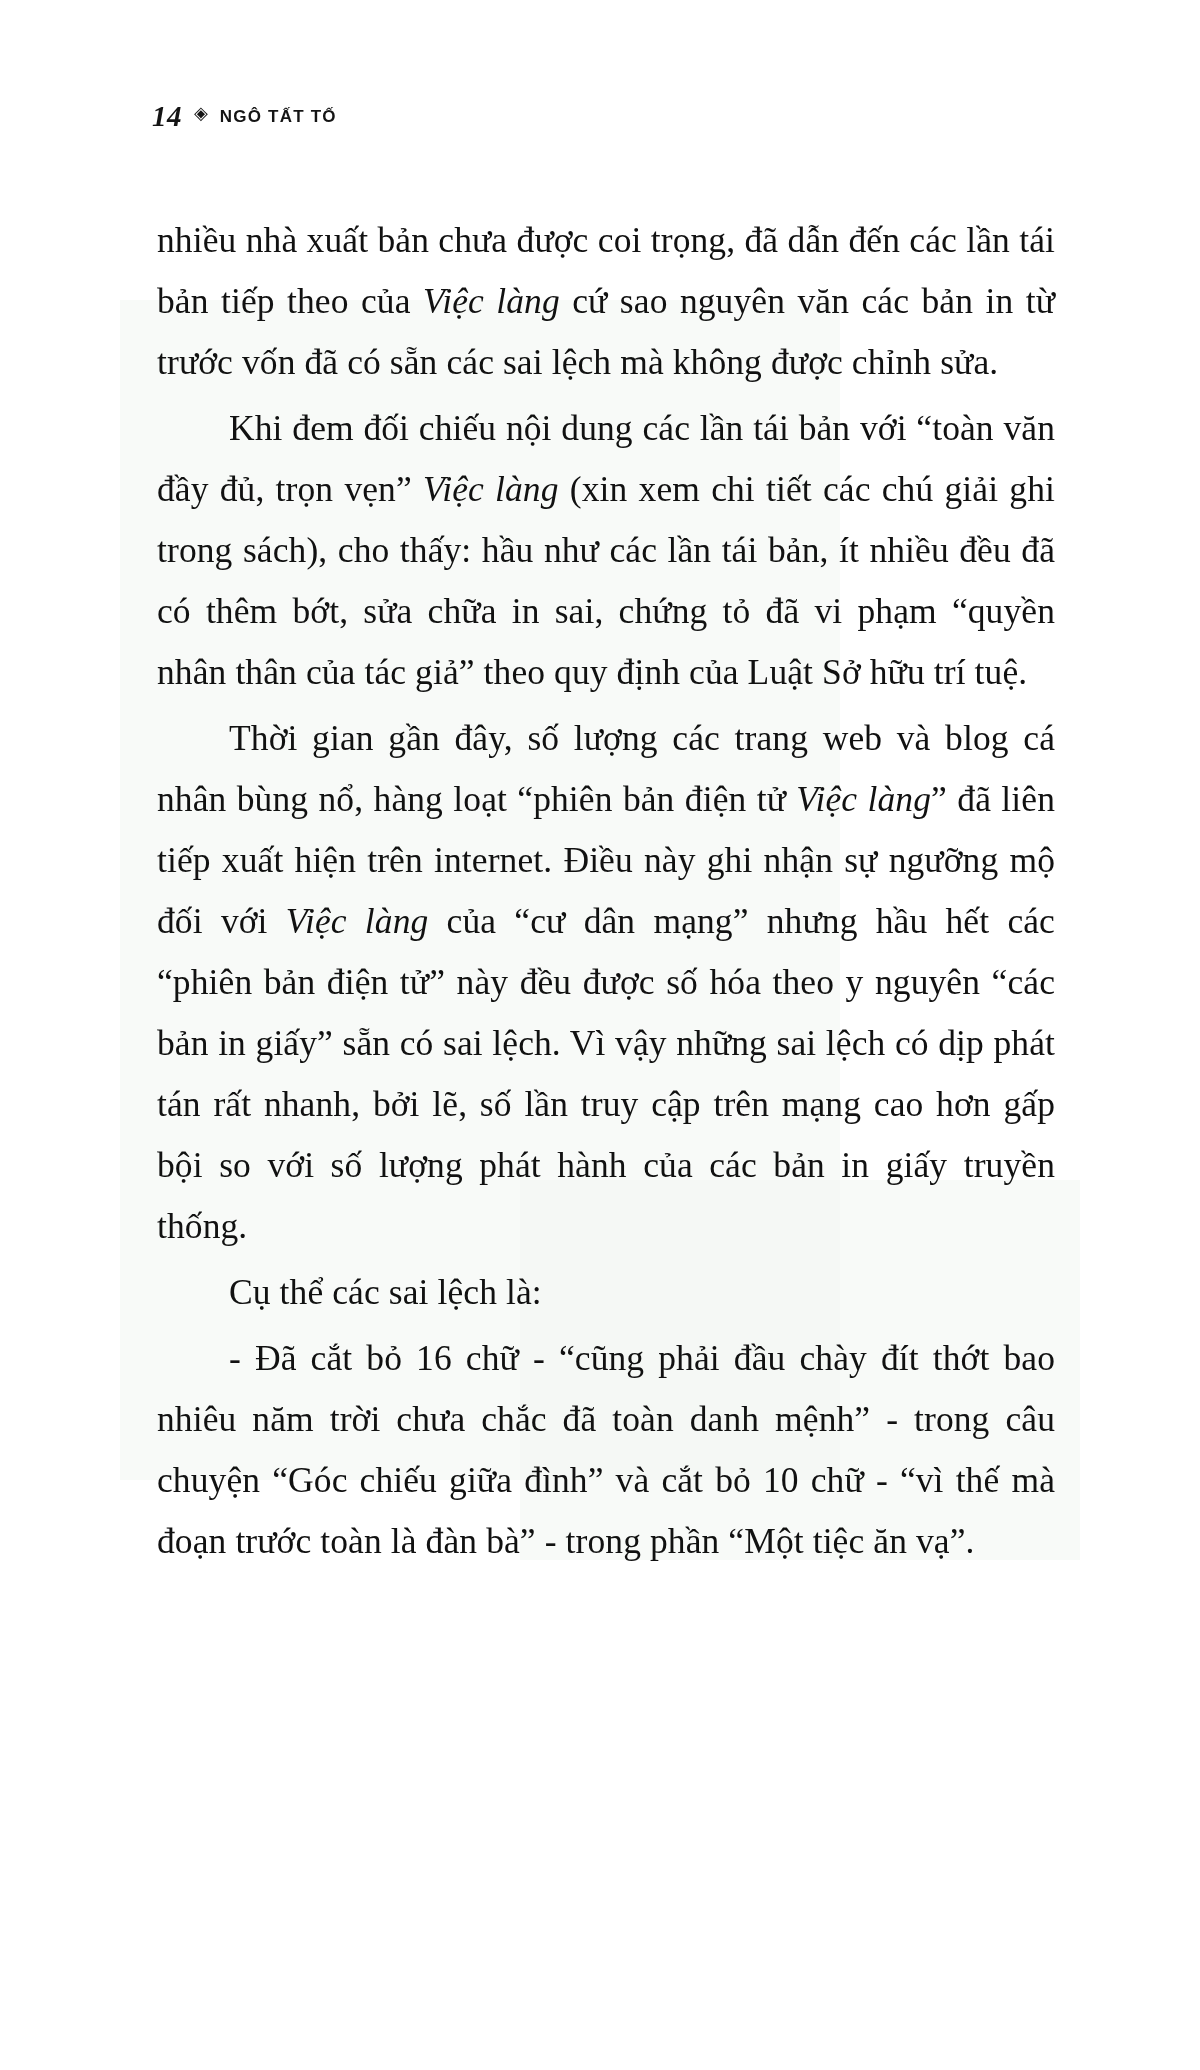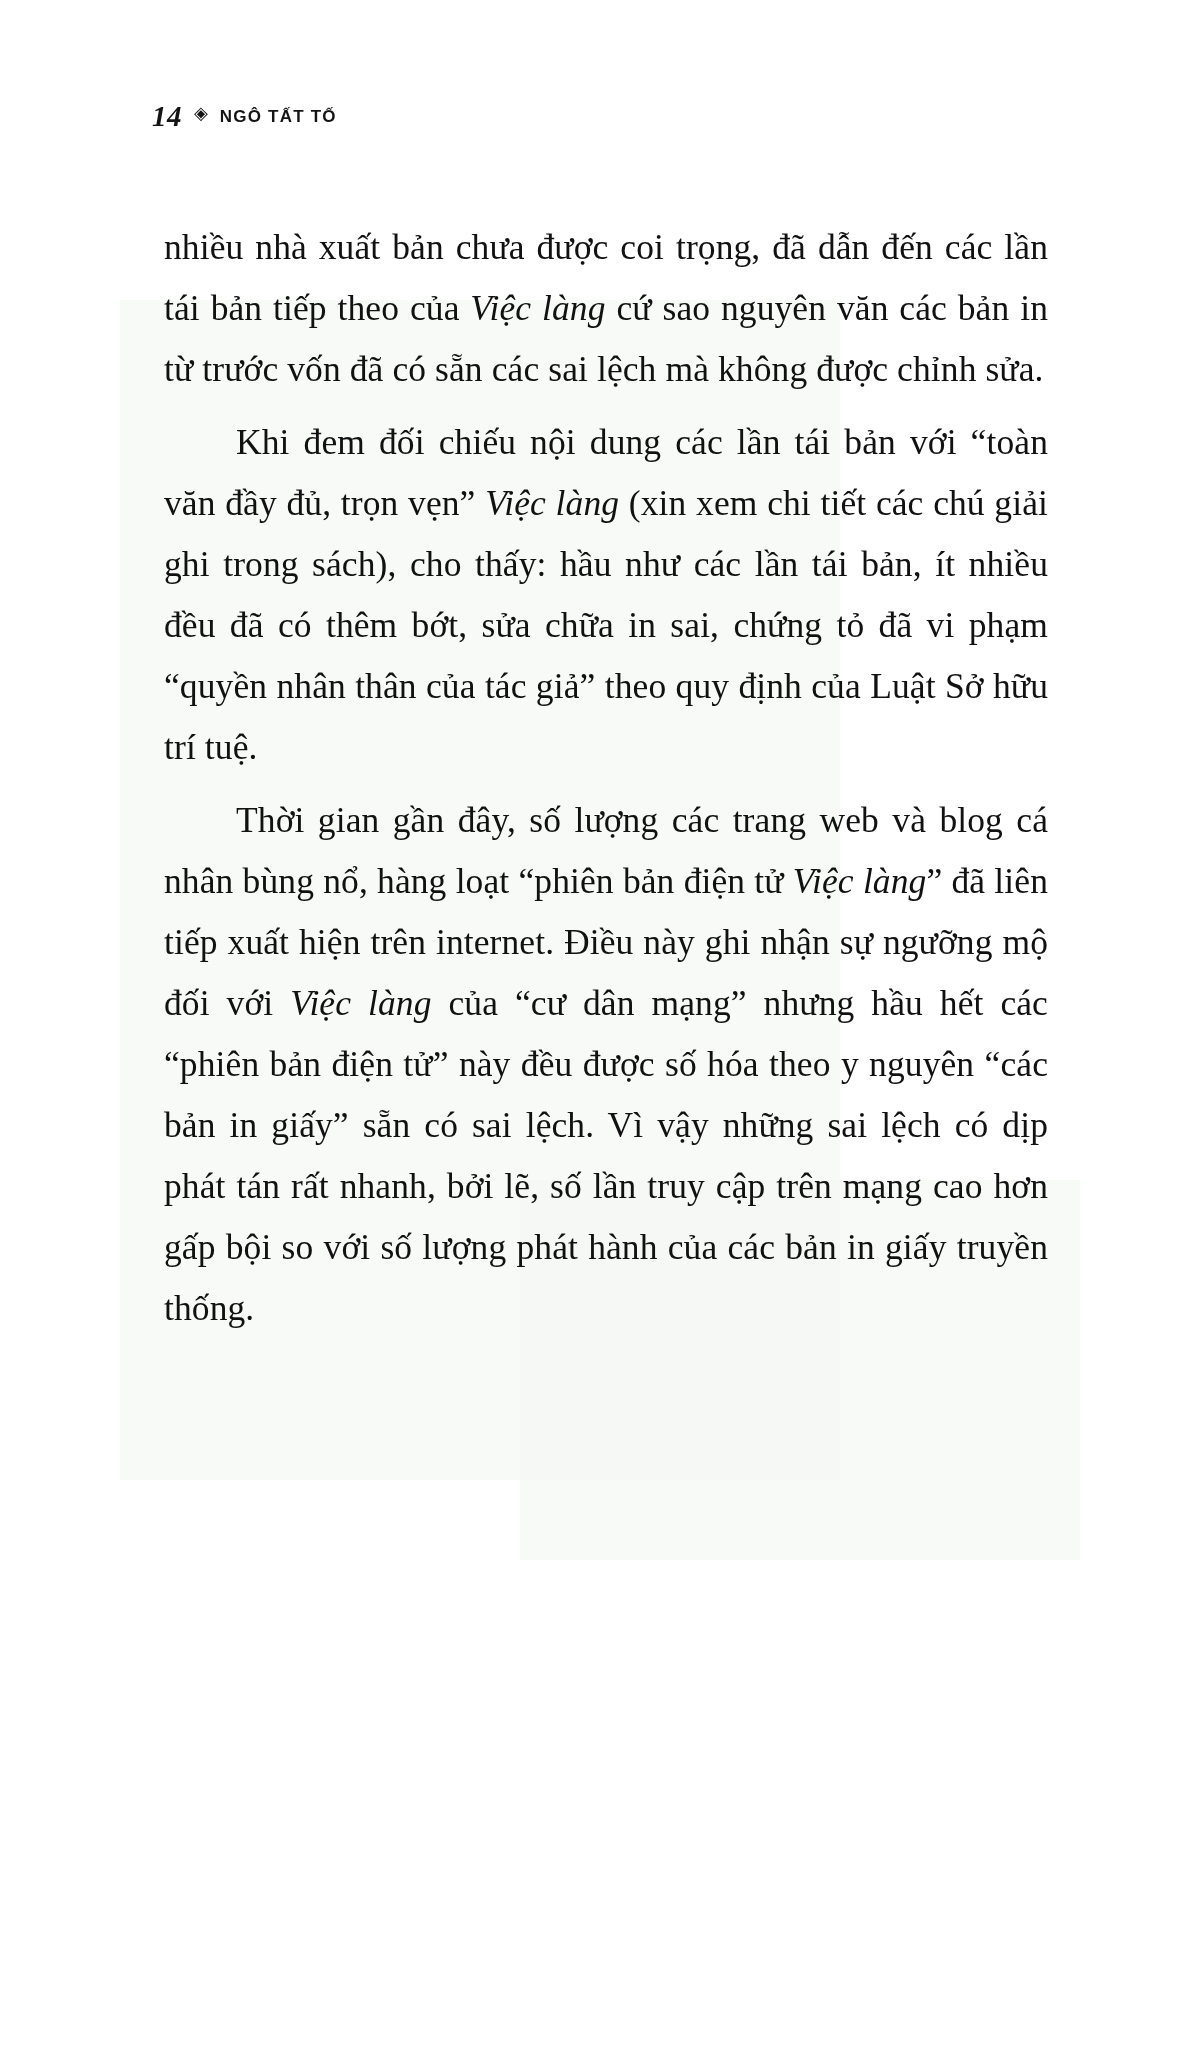--- a/index.html
+++ b/index.html
@@ -70,21 +70,21 @@
     letter-spacing: 1.2px;
     color: #141414;
   }
   .body {
     position: absolute;
     left: 152px;
     top: 205px;
     width: 908px;
   }
   p.para {
-    margin: 12px;
+    margin: 5px;
     font-size: 35.5px;
     line-height: 61px;
     text-align: justify;
     text-justify: inter-word;
     color: #111111;
     letter-spacing: 0.1px;
   }
   p.indent {
     text-indent: 72px;
   }
@@ -118,18 +118,20 @@
       </p>
 
       <p class="para indent last-line-natural">
         Khi đem đối chiếu nội dung các lần tái bản với “toàn văn đầy đủ, trọn vẹn” <i>Việc làng</i> (xin xem chi tiết các chú giải ghi trong sách), cho thấy: hầu như các lần tái bản, ít nhiều đều đã có thêm bớt, sửa chữa in sai, chứng tỏ đã vi phạm “quyền nhân thân của tác giả” theo quy định của Luật Sở hữu trí tuệ.
       </p>
 
       <p class="para indent last-line-natural">
         Thời gian gần đây, số lượng các trang web và blog cá nhân bùng nổ, hàng loạt “phiên bản điện tử <i>Việc làng</i>” đã liên tiếp xuất hiện trên internet. Điều này ghi nhận sự ngưỡng mộ đối với <i>Việc làng</i> của “cư dân mạng” nhưng hầu hết các “phiên bản điện tử” này đều được số hóa theo y nguyên “các bản in giấy” sẵn có sai lệch. Vì vậy những sai lệch có dịp phát tán rất nhanh, bởi lẽ, số lần truy cập trên mạng cao hơn gấp bội so với số lượng phát hành của các bản in giấy truyền thống.
       </p>
 
+      <p class="para indent last-line-natural">Cụ thể các sai lệch là:</p>
 
 
+      <p class="para indent last-line-natural">- Đã cắt bỏ 16 chữ - “cũng phải đầu chày đít thớt bao nhiêu năm trời chưa chắc đã toàn danh mệnh” - trong câu chuyện “Góc chiếu giữa đình” và cắt bỏ 10 chữ - “vì thế mà đoạn trước toàn là đàn bà” - trong phần “Một tiệc ăn vạ”.</p>
 
     </div>
   </div>
 </div>
 
 </body></html>

